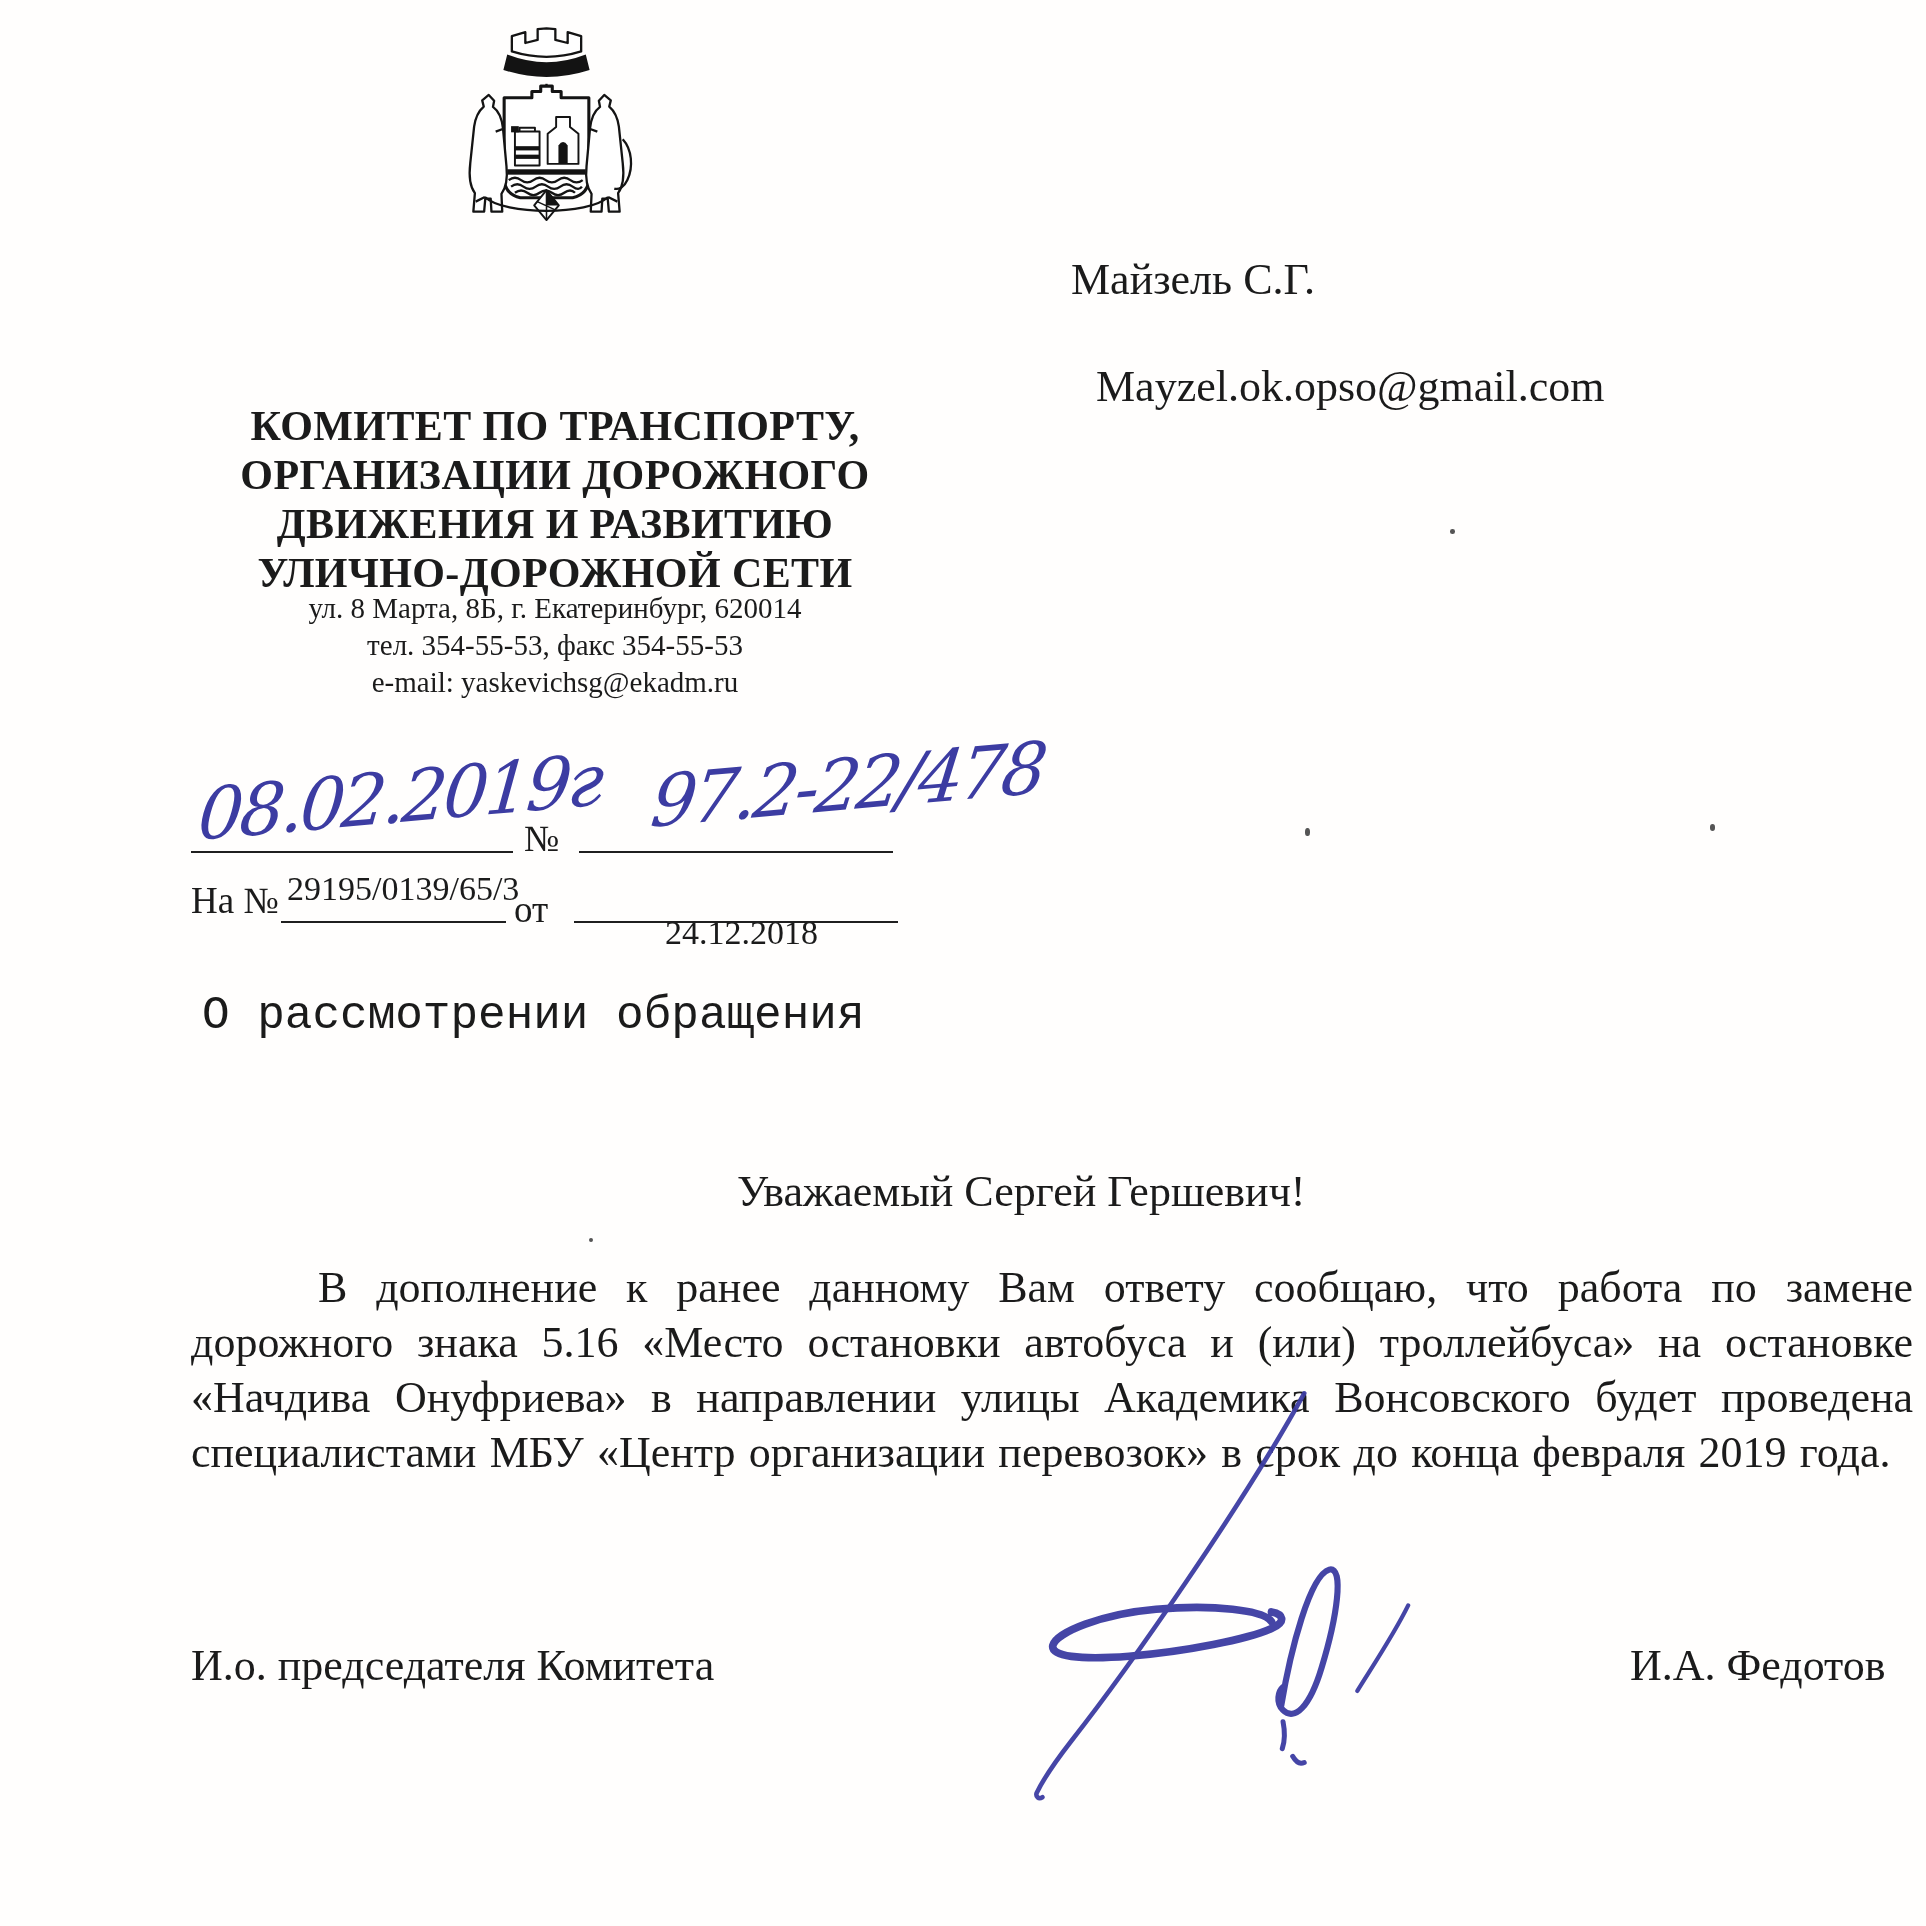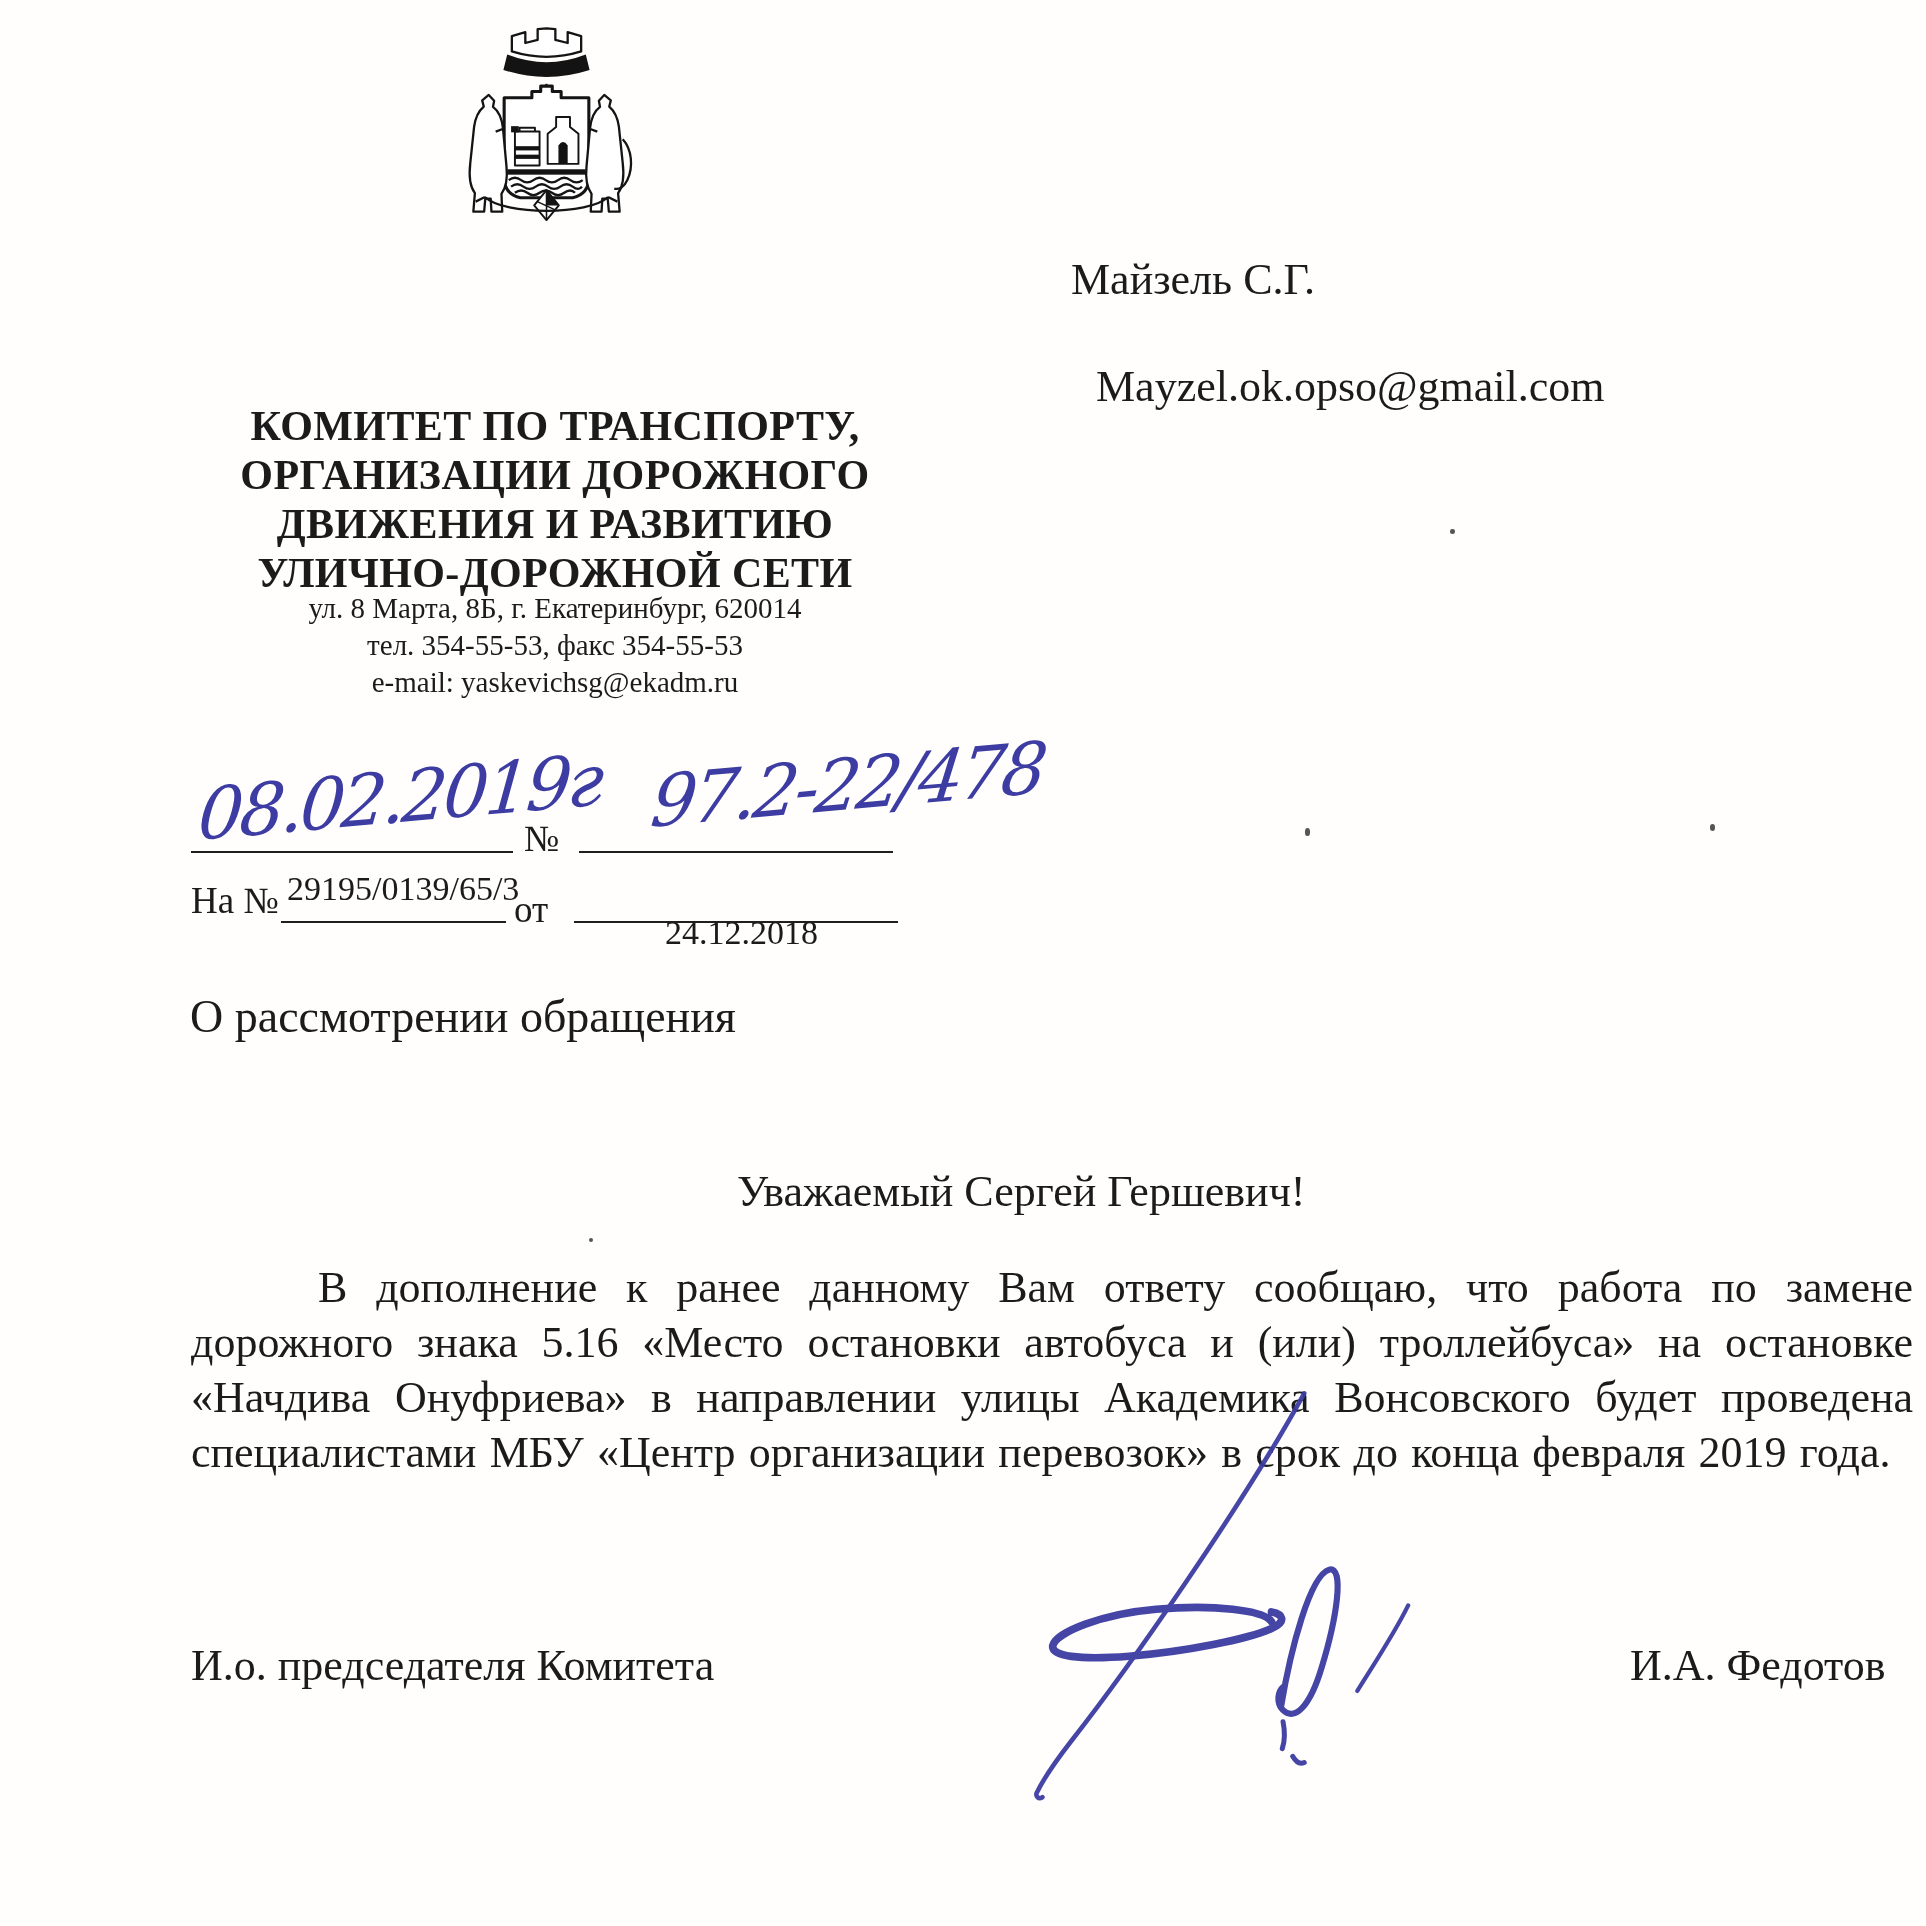--- a/index.html
+++ b/index.html
@@ -92,21 +92,21 @@
   <div class="abs hand ink" style="left: 647px; top: 761px; transform: rotate(-5deg) skewX(-12deg); color: rgb(60, 60, 162);">97.2-22/478</div>
   <div class="rule" style="left:579px;top:851px;width:314px;height:1.9px;"></div>
 
   <div class="abs reflabel" style="left:191px;top:879px;">На №</div>
   <div class="abs refsmall" style="left:287px;top:870px;">29195/0139/65/3</div>
   <div class="abs reflabel" style="left:514px;top:888px;">от</div>
   <div class="abs refsmall" style="left:665px;top:914px;">24.12.2018</div>
   <div class="rule" style="left:281px;top:921px;width:225px;height:1.5px;"></div>
   <div class="rule" style="left:574px;top:921px;width:324px;height:1.5px;"></div>
 
-  <div class="abs subject" style="left:190px;top:990px;">О рассмотрении обращения</div>
+  <div class="abs subject" style="left:202px;top:990px;font-family:Liberation Mono, monospace;">О рассмотрении обращения</div>
 
   <div class="abs" style="left:737px;top:1166px;font-size:44px;font-family:Liberation Serif, serif;">Уважаемый Сергей Гершевич!</div>
 
   <div class="abs body-par" style="left:191px;top:1260px;width:1722px;">В дополнение к ранее данному Вам ответу сообщаю, что работа по замене дорожного знака 5.16 «Место остановки автобуса и (или) троллейбуса» на остановке «Начдива Онуфриева» в направлении улицы Академика Вонсовского будет проведена специалистами МБУ «Центр организации перевозок» в срок до конца февраля 2019 года.</div>
 
   <div class="abs plain" style="left:191px;top:1641px;">И.о. председателя Комитета</div>
   <div class="abs plain" style="left:1630px;top:1641px;">И.А. Федотов</div>
 
   <svg class="abs" style="left:1002px;top:1348px;" width="462" height="501" viewBox="0 0 1200 1300">
     <g fill="none" stroke="#3c3ca2" stroke-linecap="round" stroke-linejoin="round" opacity="0.95">

